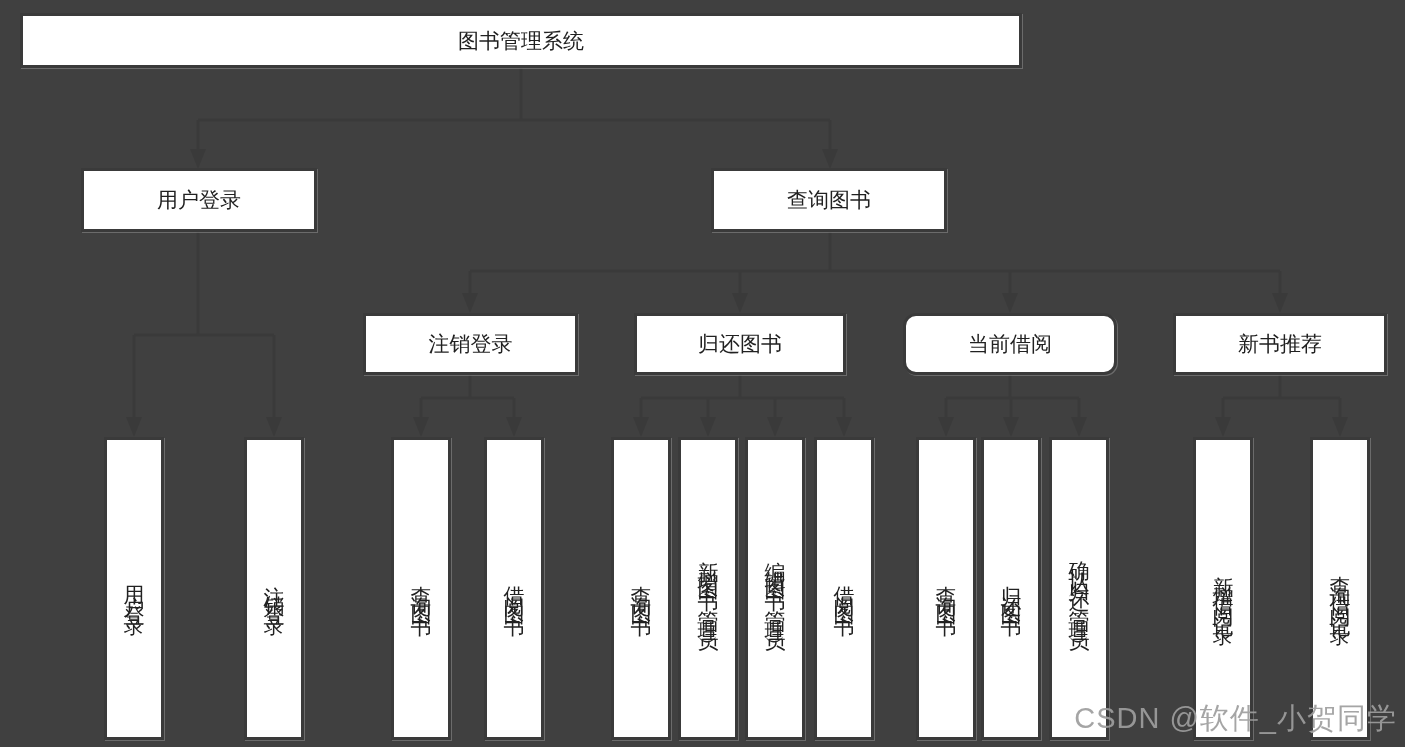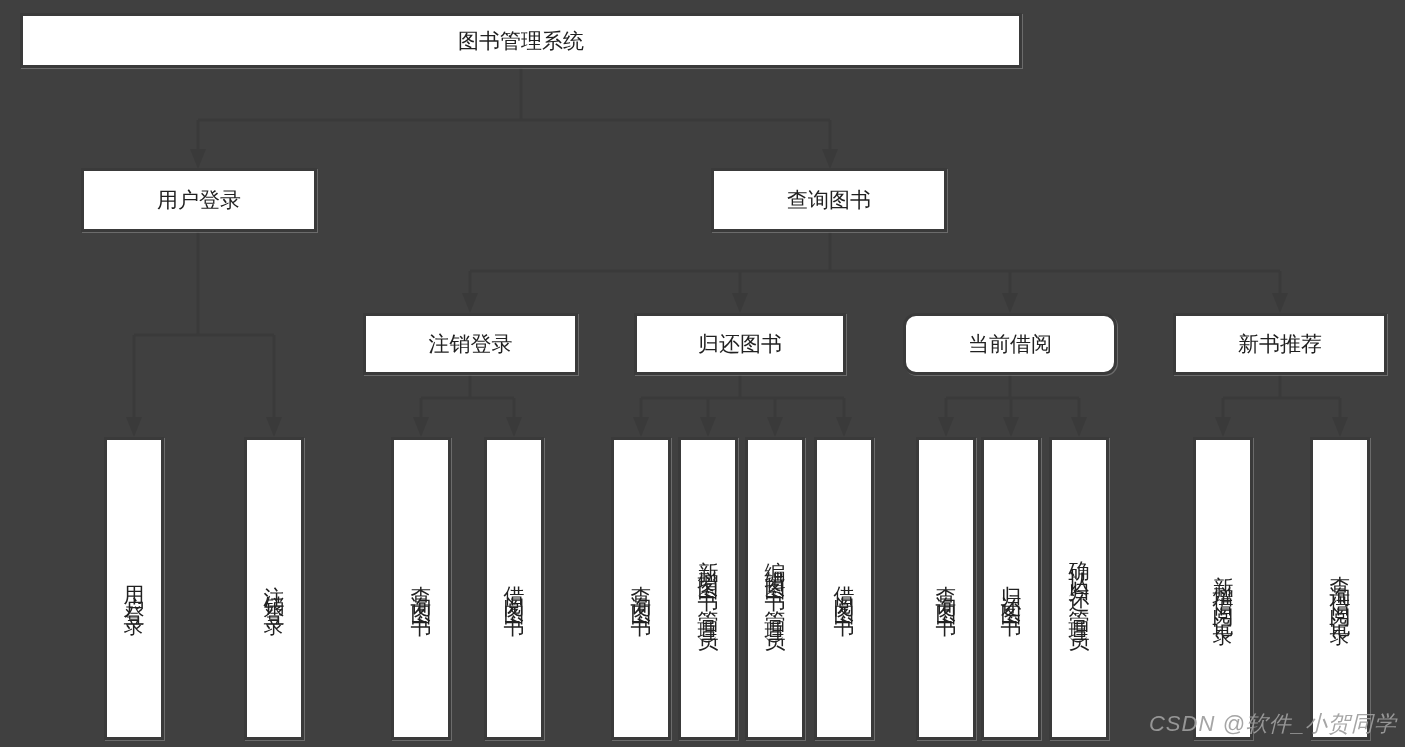--- a/index.html
+++ b/index.html
@@ -43,23 +43,22 @@
   .lf1{left:104px}.lf2{left:244px}.lf3{left:391px}.lf4{left:484px}
   .lf5{left:611px}.lf6{left:678px}.lf7{left:745px}.lf8{left:814px}
   .lf9{left:916px}.lf10{left:981px}.lf11{left:1049px}
   .lf12{left:1193px}.lf13{left:1310px}
   .watermark{
     position:absolute;
     right:8px;bottom:8px;
     z-index:5;
     color:#9e9e9e;
     opacity:.92;
-    font-size:22px;
+    font-size:29px;
     letter-spacing:1px;
-    font-style:italic;
   }
 </style>
 </head>
 <body>
 
 <div id="stage">
 
   <svg class="connectors" width="1405" height="747" viewBox="0 0 1405 747">
     <g stroke="#3a3a3a" stroke-width="3" fill="none">
 

